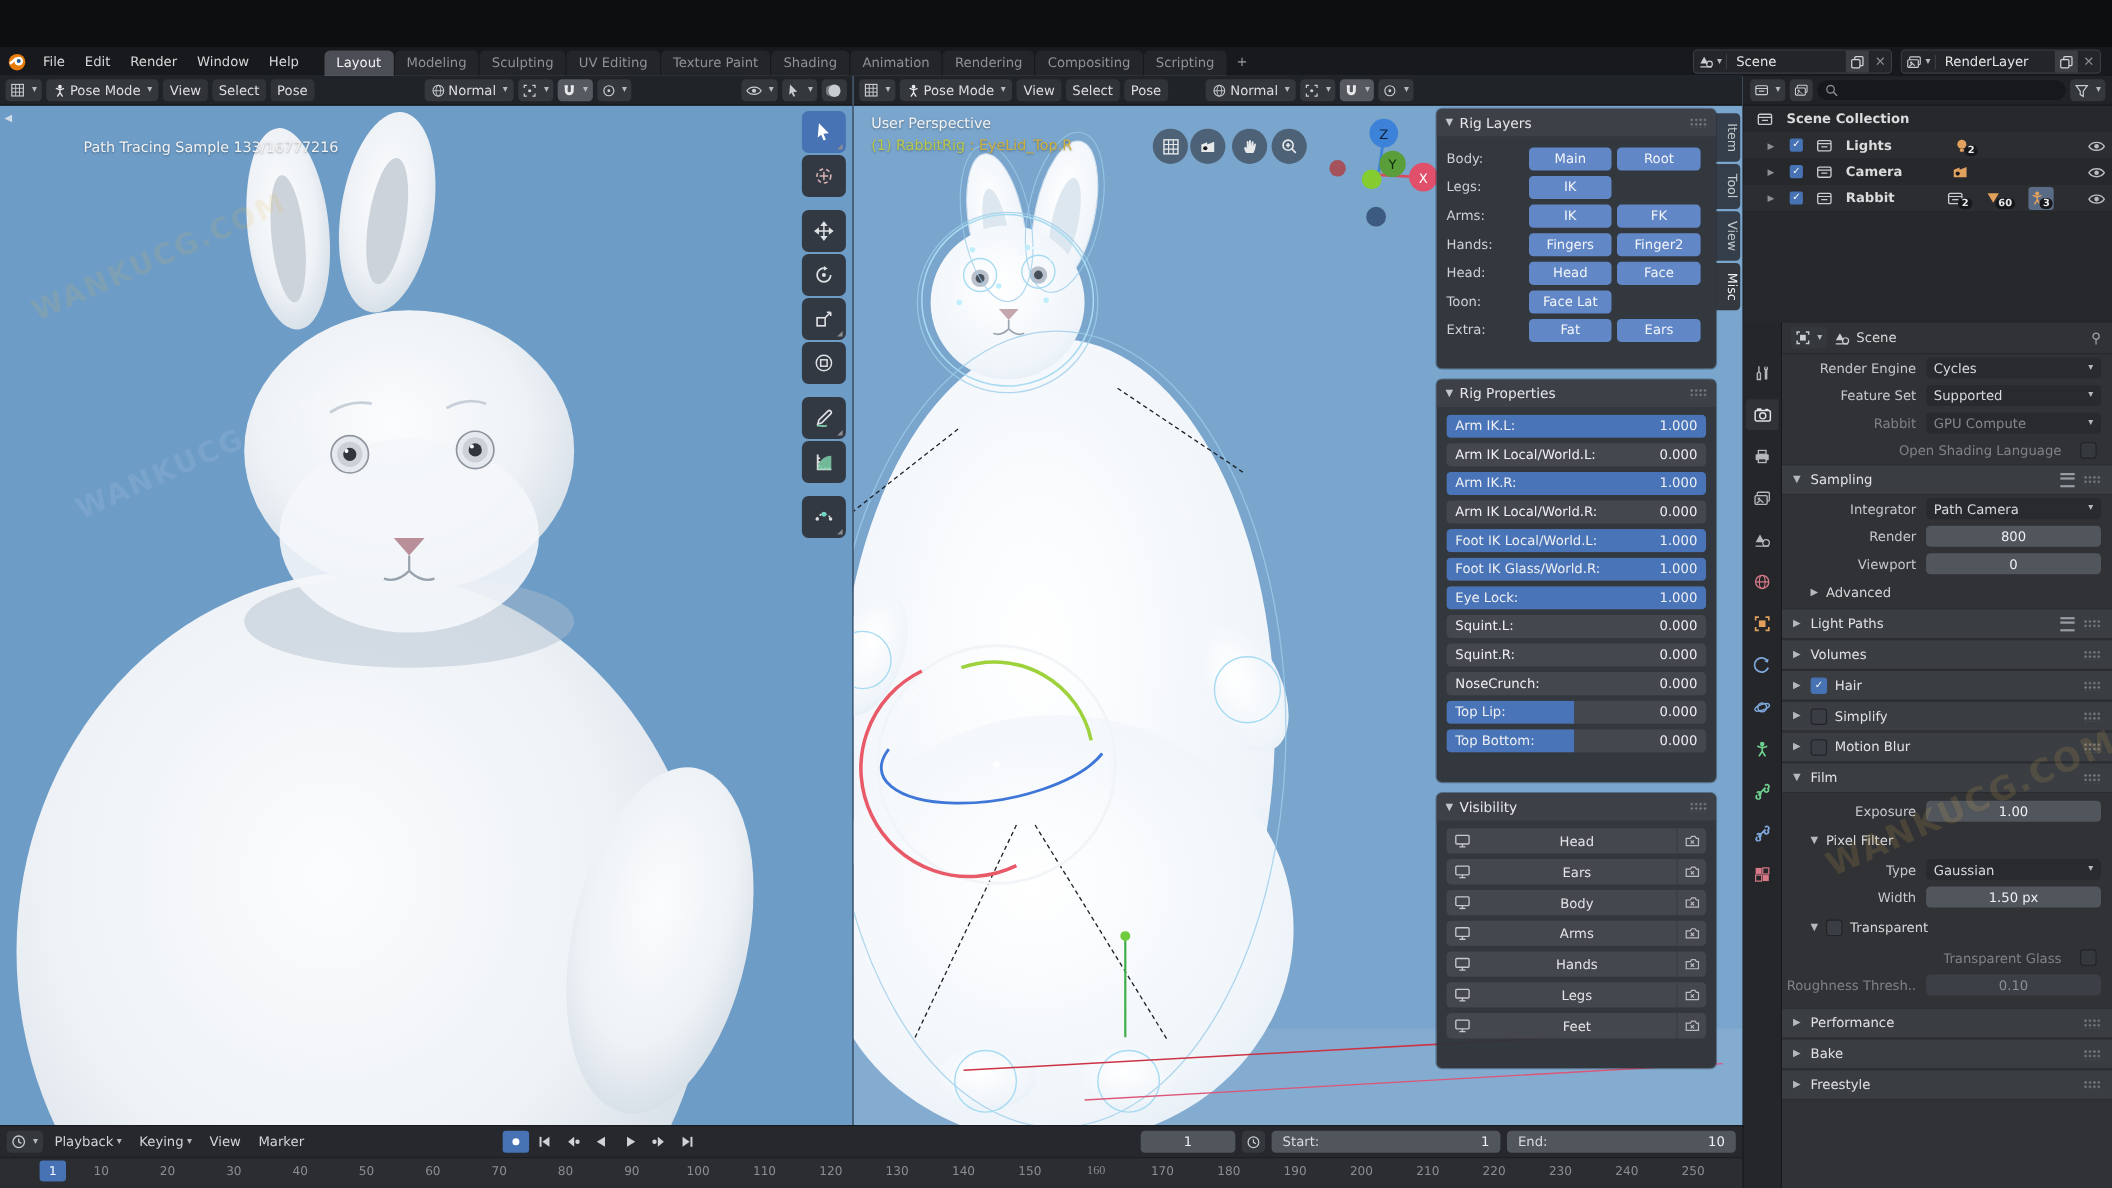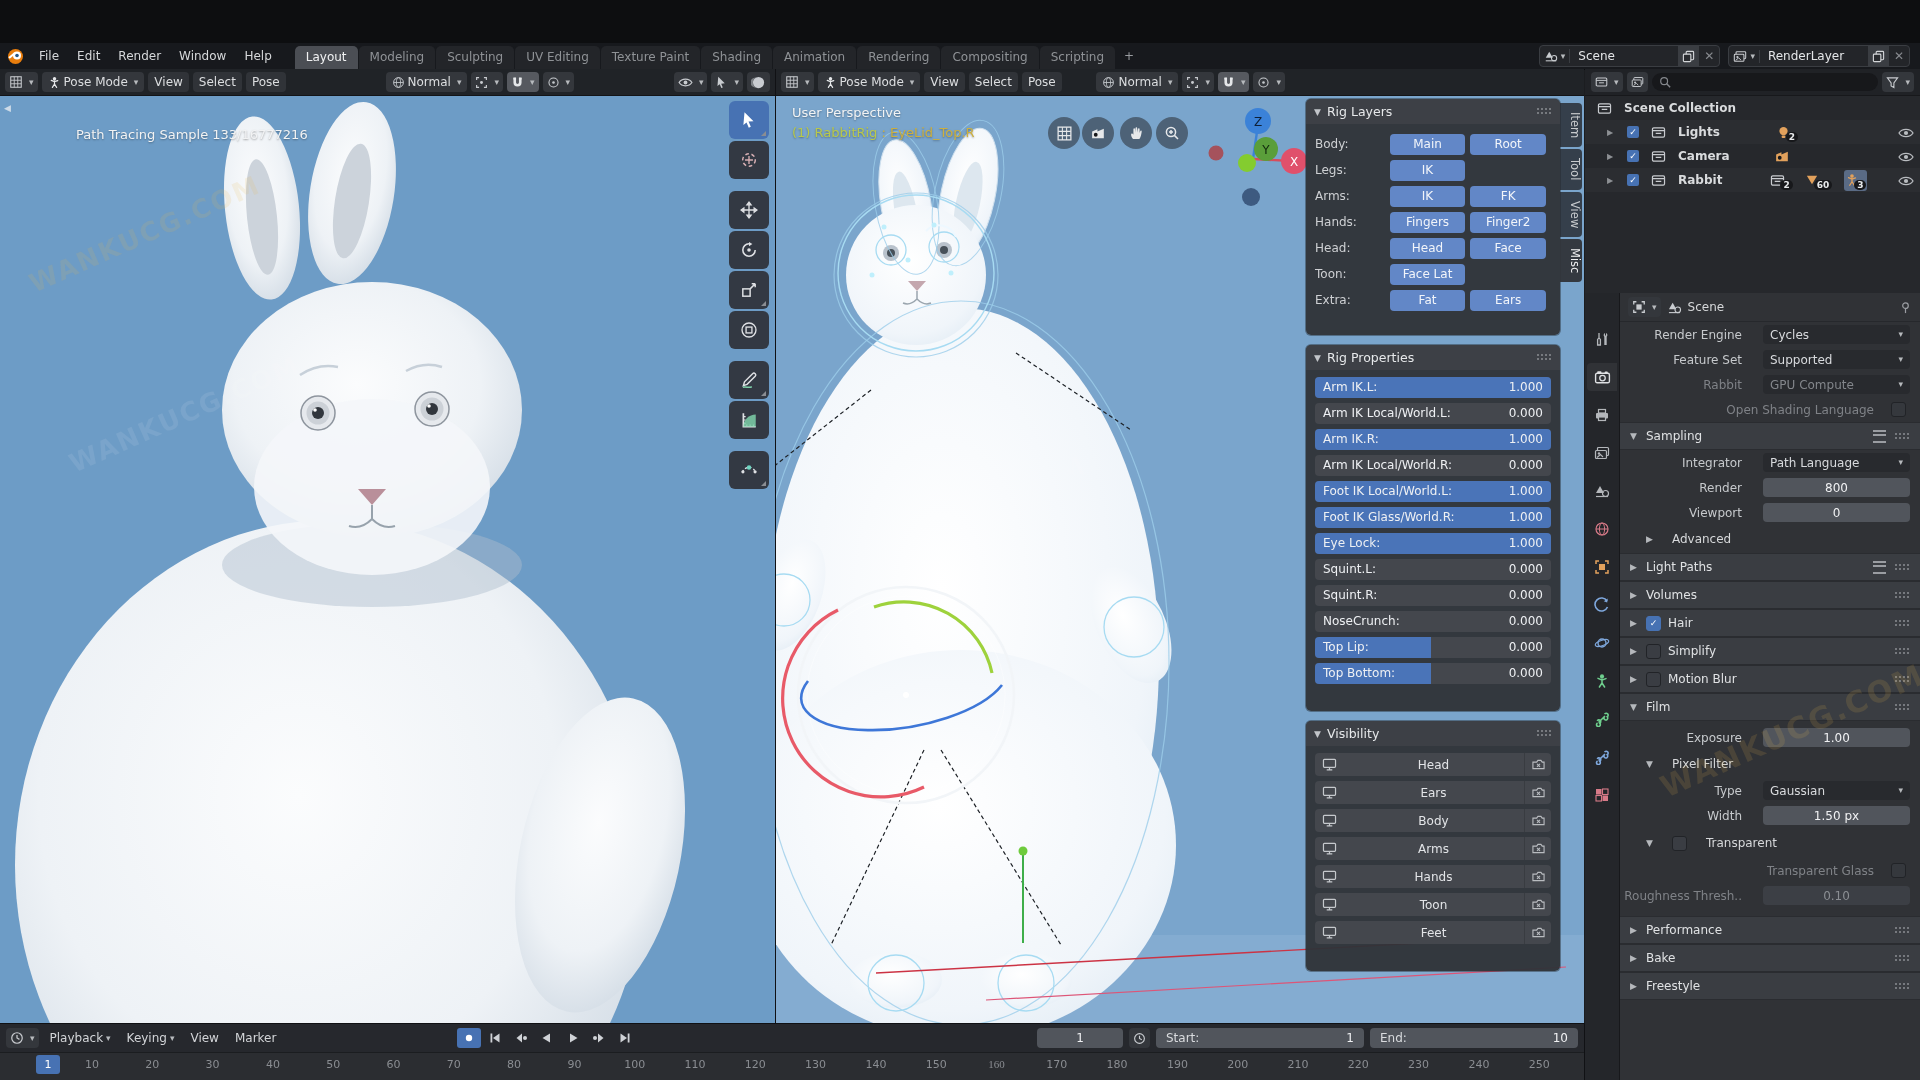--- a/index.html
+++ b/index.html
@@ -85,21 +85,21 @@
   .cnt{background:#17181b;color:#e8eaec;font-size:9px;border-radius:7px;padding:0 3px;margin-left:-5px;margin-top:9px;}
   .oeye{margin-left:auto;}
 
   
   #props{left:1585px;top:250px;width:335px;height:806px;background:#303236;display:flex;}
   #ptabs{width:34px;background:#24262a;display:flex;flex-direction:column;align-items:center;padding-top:32px;gap:10px;border-right:1px solid #17181b;}
   .ptab{width:30px;height:28px;display:flex;align-items:center;justify-content:center;border-radius:4px 0 0 4px;}
   .ptab[data-active="true"]{background:#303236;}
   #pbody{flex:1;overflow:hidden;position:relative;}
   .phead{height:28px;display:flex;align-items:center;gap:6px;padding:0 8px;border-bottom:1px solid #26282c;}
-  .prow{display:flex;align-items:center;height:25px;padding:0 10px 0 0;gap:12px;}
+  .prow{display:flex;align-items:center;height:25px;padding:0 10px 0 0;}
   .plab{width:122px;text-align:right;padding-right:9px;color:#c6c9cc;flex:0 0 auto;white-space:nowrap;overflow:hidden;}
   .plab.gray{color:#7f8287;}
   .pfield{flex:1;height:19px;border-radius:4px;background:#282a2e;display:flex;align-items:center;padding:0 7px;color:#d8dadd;position:relative;}
   .pfield .caret{margin-left:auto;}
   .pfield.num{background:#51555c;justify-content:center;color:#f0f1f3;}
   .pfield.num.gray{background:#3c3f45;color:#8b8e93;}
   .pfield.gray{color:#83868b;}
   .sect{height:26px;display:flex;align-items:center;gap:7px;padding:0 10px;background:#3a3d42;border-top:1px solid #2a2c30;border-bottom:1px solid #2a2c30;}
   .sect .sc{font-size:9px;color:#b5b8bc;width:9px;}
   .sect .st{color:#e0e2e4;}
@@ -934,21 +934,21 @@
                 </svg>
               </span>
             </div>
 
             <div class="vis-row">
               <span class="mon">
                 <svg class="i" width="15" height="13" color="#c6c9cd">
                   <use href="#monitor"></use>
                 </svg>
               </span>
-              <span class="nm">Toon</span>
+              <span class="nm">Legs</span>
               <span class="cam">
                 <svg class="i" width="15" height="13" color="#b9bcc0">
                   <use href="#cam-x"></use>
                 </svg>
               </span>
             </div>
 
             <div class="vis-row">
               <span class="mon">
                 <svg class="i" width="15" height="13" color="#c6c9cd">
@@ -1183,21 +1183,21 @@
         <span class="sc">▼</span>
           <span class="st">Sampling</span>
         <span class="preset">
             <span class="plines"></span>
             <span class="drag-dots" style="margin:0"></span>
           </span>
       </div>
       <div class="prow">
         <span class="plab">Integrator</span>
         <div class="pfield">
-            <span>Path Language</span>
+            <span>Path Camera</span>
             <span class="caret">▾</span>
           </div>
       </div>
       <div class="prow">
         <span class="plab">Render</span>
         <div class="pfield num">800</div>
       </div>
       <div class="prow">
         <span class="plab">Viewport</span>
         <div class="pfield num">0</div>

